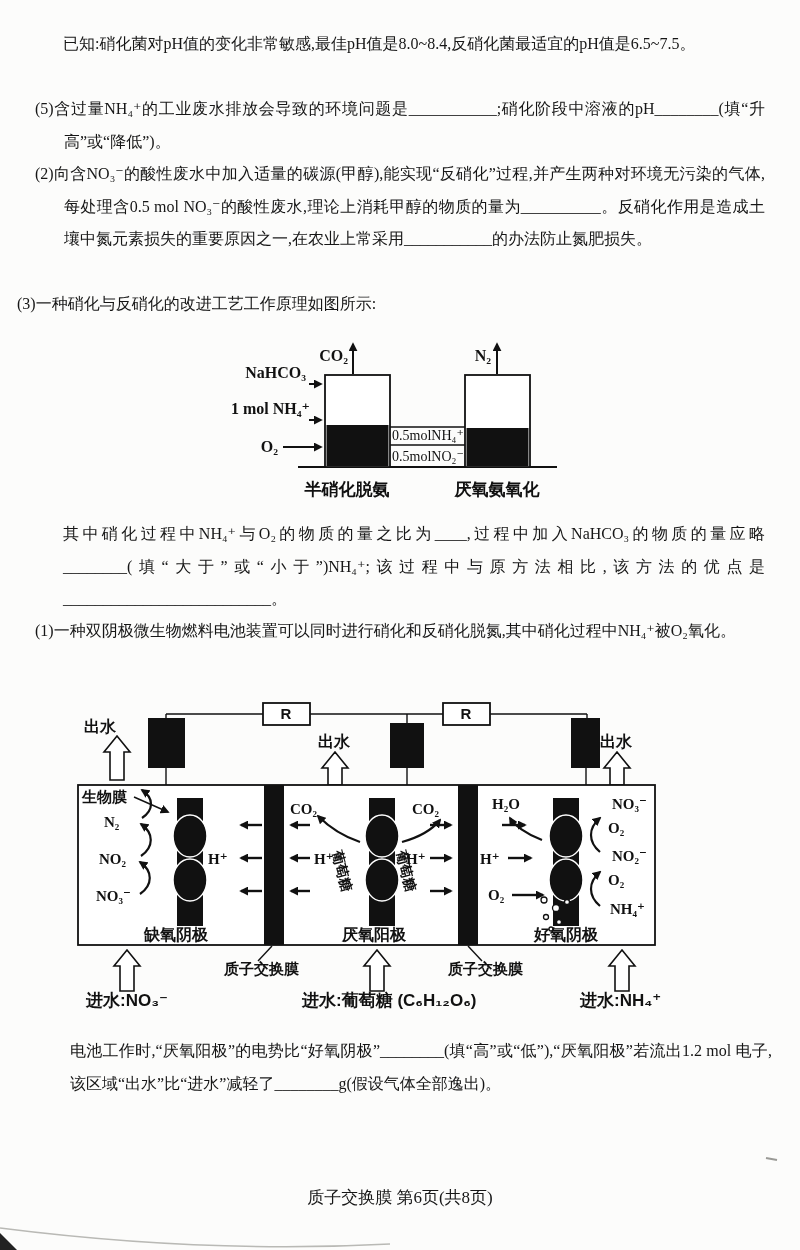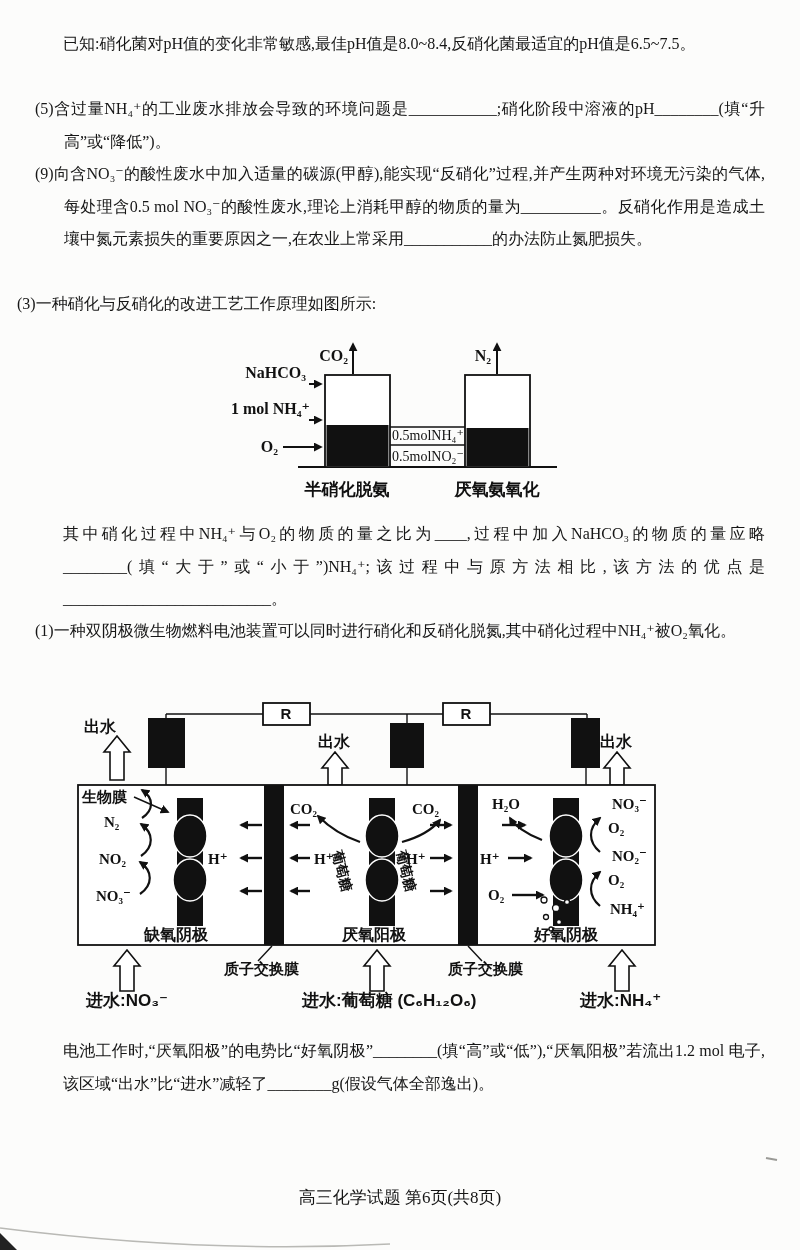--- a/index.html
+++ b/index.html
@@ -22,29 +22,29 @@
   .box { fill:#fff; stroke:#111; stroke-width:1.8; }
   .bub { fill:#fff; stroke:#111; stroke-width:1.3; }
 </style>
 </head>
 <body>
 
 <div class="para" style="top:28px;left:63px;width:702px">已知:硝化菌对pH值的变化非常敏感,最佳pH值是8.0~8.4,反硝化菌最适宜的pH值是6.5~7.5。</div>
 
 <div class="para hang" style="top:93px;left:35px;width:730px">(5)含过量NH₄⁺的工业废水排放会导致的环境问题是___________;硝化阶段中溶液的pH________(填“升高”或“降低”)。</div>
 
-<div class="para hang" style="top:158px;left:35px;width:730px">(9)向含NO₃⁻的酸性废水中加入适量的碳源(甲醇),能实现“反硝化”过程,并产生两种对环境无污染的气体,每处理含0.5 mol NO₃⁻的酸性废水,理论上消耗甲醇的物质的量为__________。反硝化作用是造成土壤中氮元素损失的重要原因之一,在农业上常采用___________的办法防止氮肥损失。</div>
+<div class="para hang" style="top:158px;left:35px;width:730px">(2)向含NO₃⁻的酸性废水中加入适量的碳源(甲醇),能实现“反硝化”过程,并产生两种对环境无污染的气体,每处理含0.5 mol NO₃⁻的酸性废水,理论上消耗甲醇的物质的量为__________。反硝化作用是造成土壤中氮元素损失的重要原因之一,在农业上常采用___________的办法防止氮肥损失。</div>
 
 <div class="para" style="top:288px;left:17px;width:730px">(3)一种硝化与反硝化的改进工艺工作原理如图所示:</div>
 
 <div class="para" style="top:518px;left:63px;width:702px">其中硝化过程中NH₄⁺与O₂的物质的量之比为____,过程中加入NaHCO₃的物质的量应略________(填“大于”或“小于”)NH₄⁺;该过程中与原方法相比,该方法的优点是__________________________。</div>
 
 <div class="para hang" style="top:615px;left:35px;width:730px">(1)一种双阴极微生物燃料电池装置可以同时进行硝化和反硝化脱氮,其中硝化过程中NH₄⁺被O₂氧化。</div>
 
-<div class="para" style="top:1035px;left:63px;width:702px">电池工作时,“厌氧阳极”的电势比“好氧阴极”________(填“高”或“低”),“厌氧阳极”若流出1.2 mol 电子,该区域“出水”比“进水”减轻了________g(假设气体全部逸出)。</div>
+<div class="para" style="top:1035px;left:70px;width:702px">电池工作时,“厌氧阳极”的电势比“好氧阴极”________(填“高”或“低”),“厌氧阳极”若流出1.2 mol 电子,该区域“出水”比“进水”减轻了________g(假设气体全部逸出)。</div>
 
 <svg class="fig" style="top:328px" width="800" height="185" viewBox="0 0 800 185">
   <defs>
     <marker id="a1" viewBox="0 0 10 10" refX="8" refY="5" markerWidth="9" markerHeight="9" orient="auto" markerUnits="userSpaceOnUse">
         <path d="M0,0 L10,5 L0,10 z" fill="#111"></path>
       </marker>
   </defs>
 
   <line x1="298" y1="139" x2="557" y2="139" class="ln"></line>
 
@@ -211,19 +211,19 @@
 
   <polygon points="120,303 120,278 114,278 127,262 140,278 134,278 134,303" class="hollow"></polygon>
   <polygon points="370,303 370,278 364,278 377,262 390,278 384,278 384,303" class="hollow"></polygon>
   <polygon points="615,303 615,278 609,278 622,262 635,278 629,278 629,303" class="hollow"></polygon>
 
   <text x="86" y="318" class="sans b" font-size="17">进水:NO₃⁻</text>
   <text x="302" y="318" class="sans b" font-size="17">进水:葡萄糖 (C₆H₁₂O₆)</text>
   <text x="580" y="318" class="sans b" font-size="17">进水:NH₄⁺</text>
 </svg>
 
-<div class="footer">高三化学试题 第6页(共8页)</div>
+<div class="footer">质子交换膜 第6页(共8页)</div>
 
 <svg class="fig" style="top:1130px" width="800" height="120" viewBox="0 0 800 120">
   <path d="M0,98 Q205,124 390,114" stroke="#b9b9b5" stroke-width="1.6" fill="none"></path>
   <polygon points="0,103 17,120 0,120" fill="#222"></polygon>
   <line x1="766" y1="28" x2="777" y2="30" stroke="#9a9a96" stroke-width="2"></line>
 </svg>
 
 </body></html>

